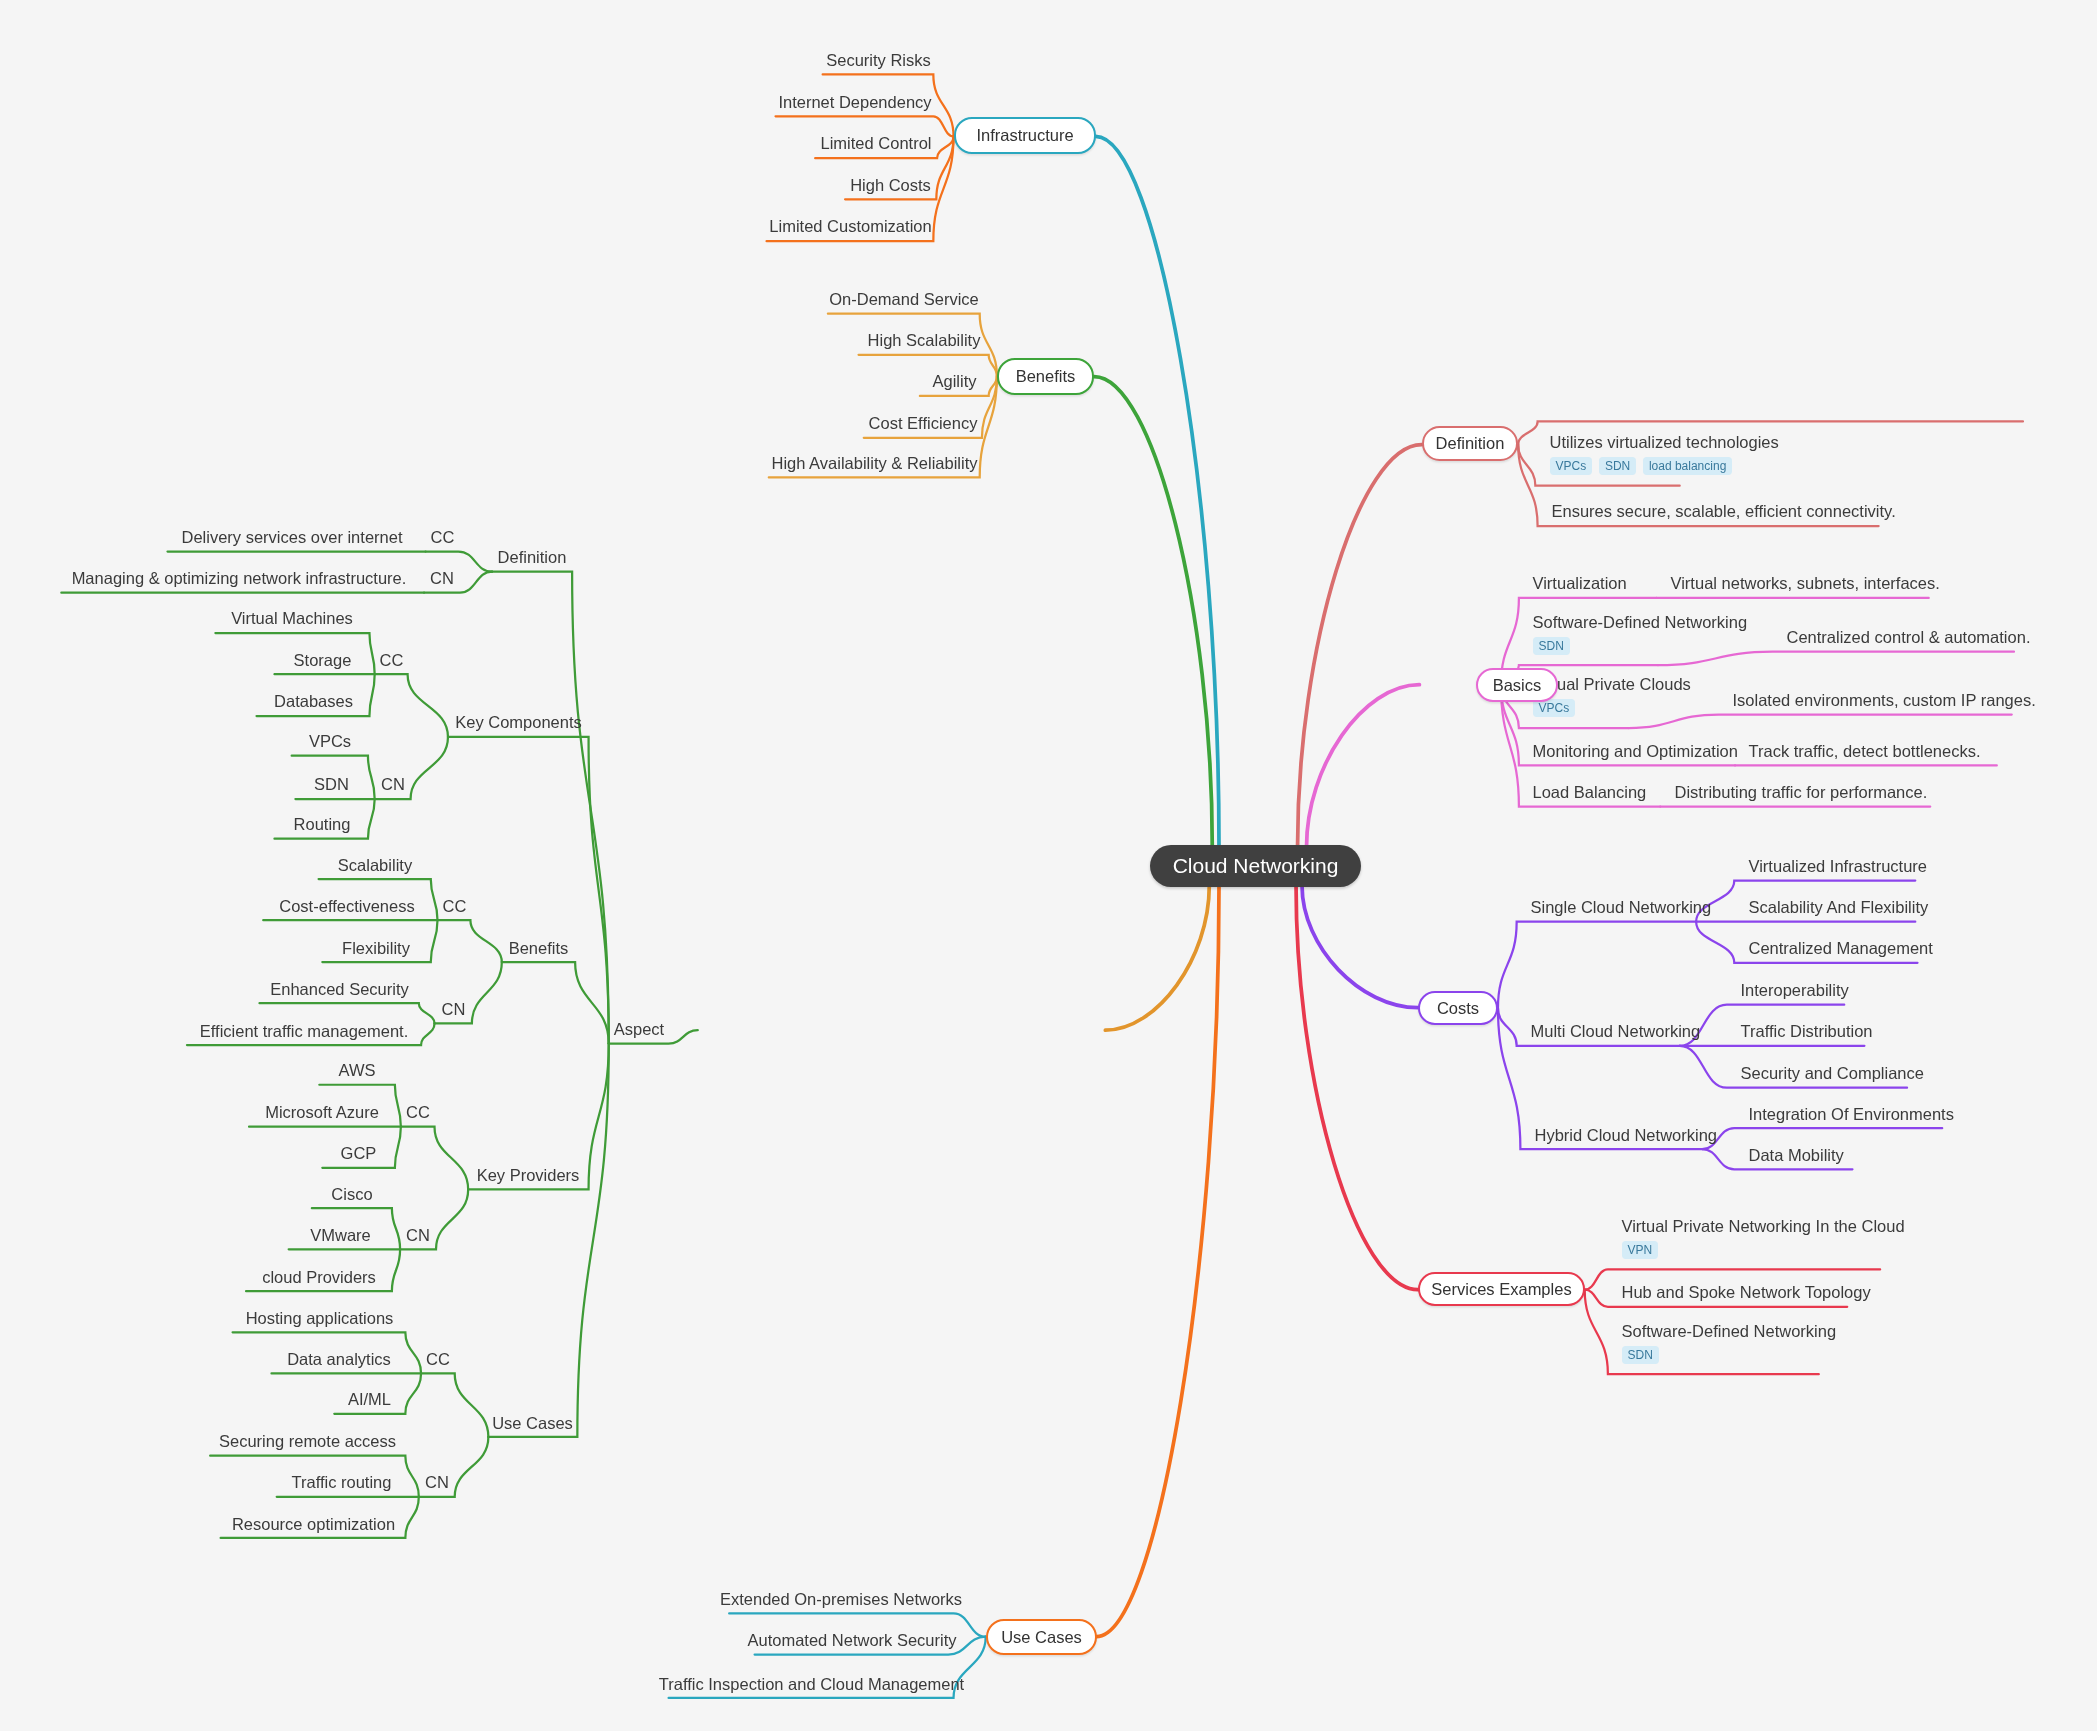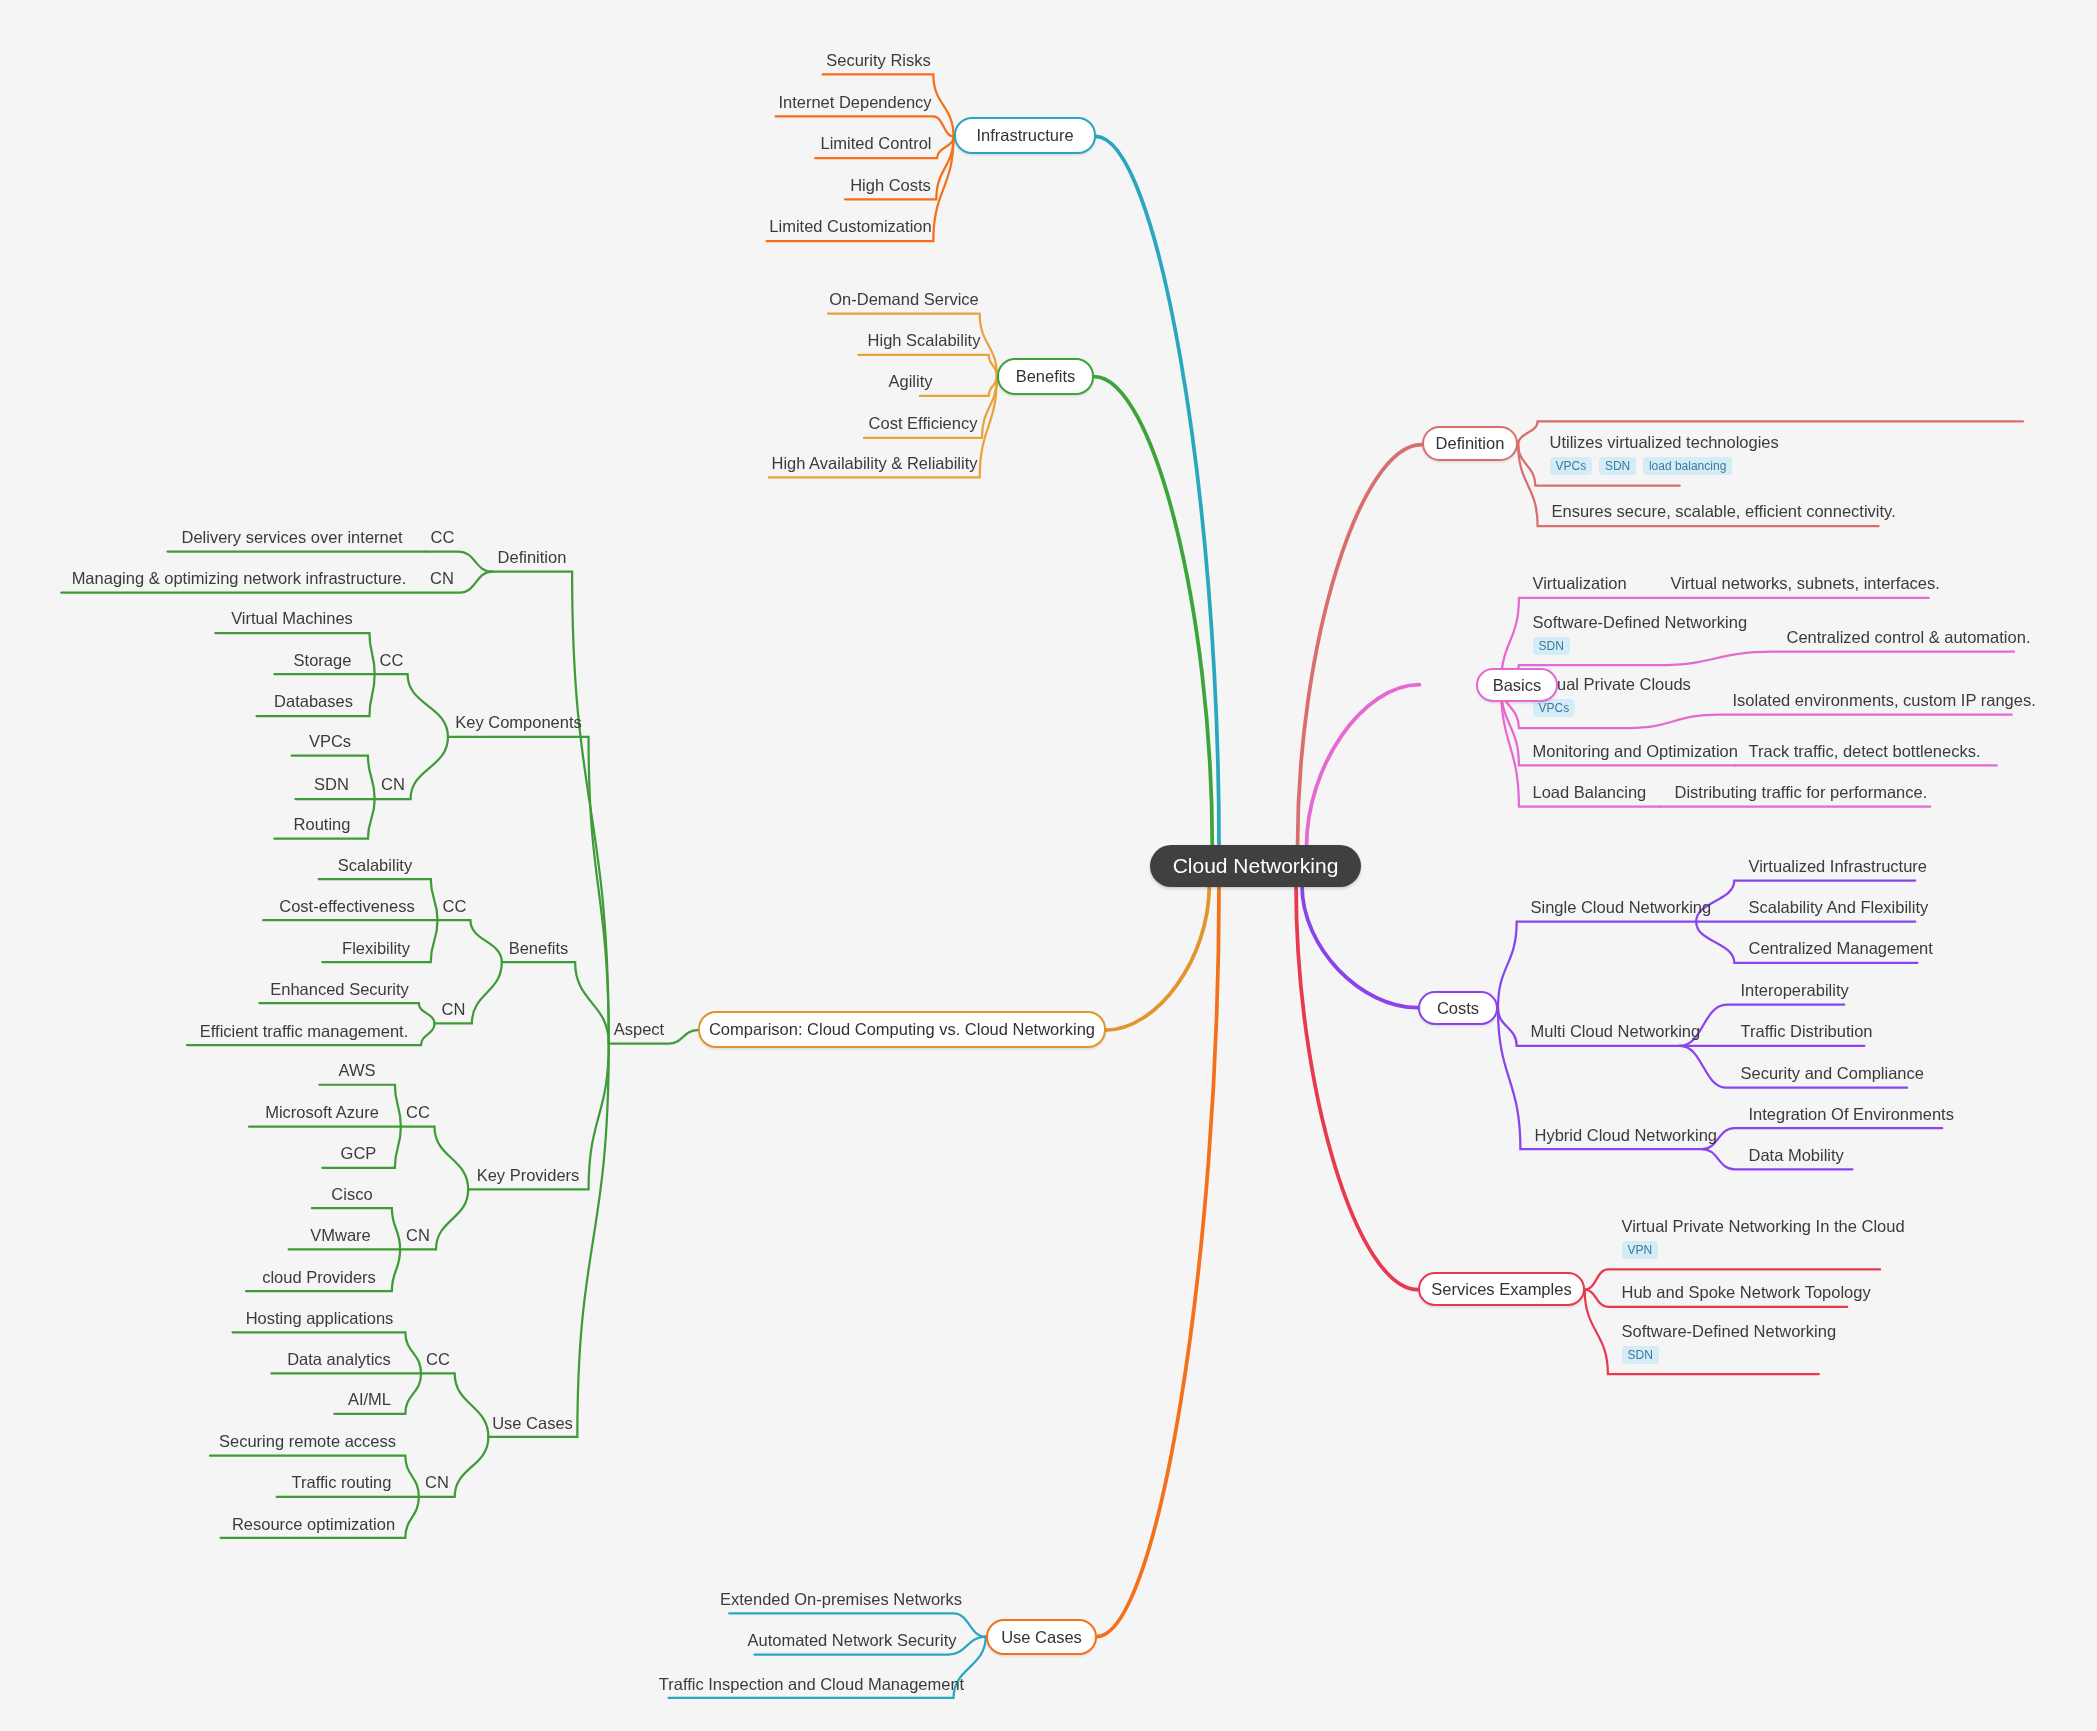--- a/index.html
+++ b/index.html
@@ -128,21 +128,21 @@
     </div>
     <div class="leaf left" style="left: 767px; width: 167px; bottom: 1495px;">
       <div class="leaf-line">Limited Customization</div>
     </div>
     <div class="leaf left" style="left: 828px; width: 152px; bottom: 1422px;">
       <div class="leaf-line">On-Demand Service</div>
     </div>
     <div class="leaf left" style="left: 859px; width: 130px; bottom: 1381px;">
       <div class="leaf-line">High Scalability</div>
     </div>
-    <div class="leaf left" style="left: 876px; width: 69px; bottom: 1340px;">
+    <div class="leaf left" style="left: 920px; width: 69px; bottom: 1340px;">
       <div class="leaf-line">Agility</div>
     </div>
     <div class="leaf left" style="left: 864px; width: 118px; bottom: 1298px;">
       <div class="leaf-line">Cost Efficiency</div>
     </div>
     <div class="leaf left" style="left: 769px; width: 211px; bottom: 1258px;">
       <div class="leaf-line">High Availability &amp; Reliability</div>
     </div>
     <div class="leaf right" style="left: 1536px; width: 144px; bottom: 1250px;">
       <div class="leaf-line">Utilizes virtualized technologies</div>
@@ -382,23 +382,20 @@
     </div>
     <div class="box" style="left: 1476px; top: 668px; width: 82px; height: 34px; border-color: rgb(230, 104, 211);">
       <span>Basics</span>
     </div>
     <div class="box" style="left: 1418px; top: 991px; width: 80px; height: 34px; border-color: rgb(139, 68, 236);">
       <span>Costs</span>
     </div>
     <div class="box" style="left: 1418px; top: 1272px; width: 167px; height: 34px; border-color: rgb(232, 57, 78);">
       <span>Services Examples</span>
     </div>
-    <div class="box" style="left: 698px; top: 1011px; width: 408px; height: 37px; border-color: rgb(226, 149, 44);">
-      <span>Comparison: Cloud Computing vs. Cloud Networking</span>
-    </div>
     <div class="box" style="left: 986px; top: 1619px; width: 111px; height: 36px; border-color: rgb(244, 113, 28);">
       <span>Use Cases</span>
     </div>
     <div id="center-node" style="left: 1150px; top: 845px; width: 211px; height: 42px; background: #404040; color: rgb(255, 255, 255);">
       <span>Cloud Networking</span>
     </div>
   </div>
 
 
 </body></html>

